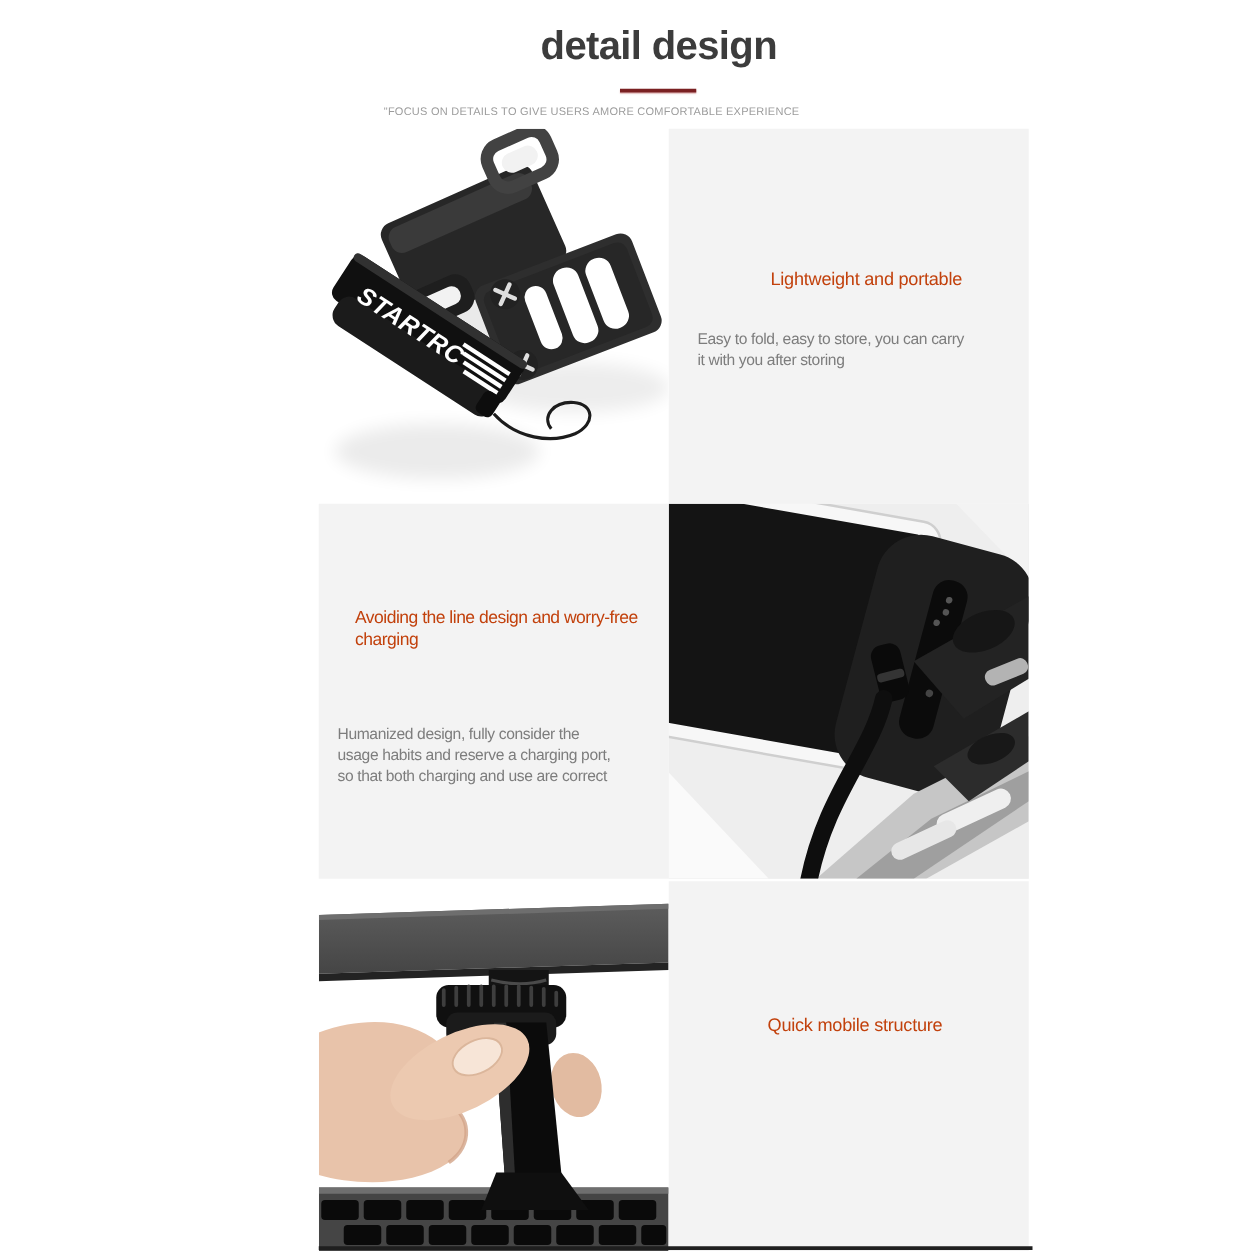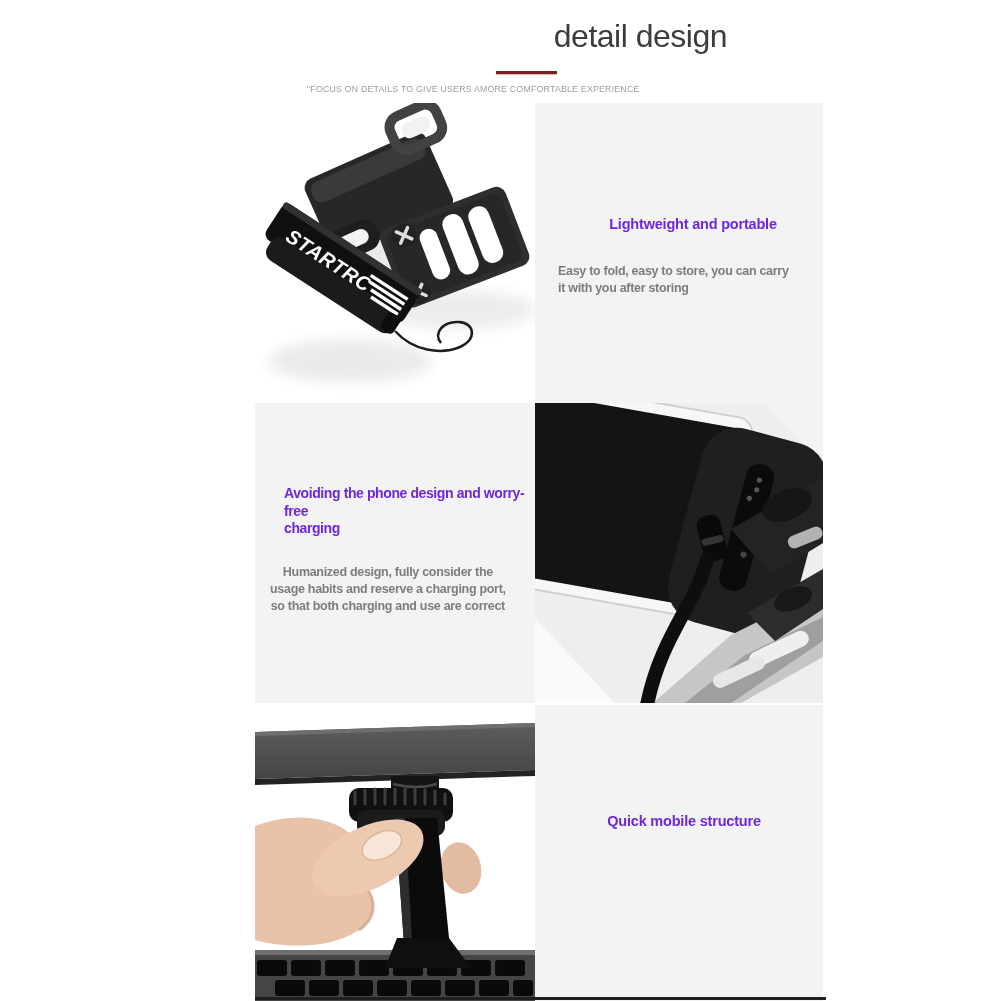--- a/index.html
+++ b/index.html
@@ -1,39 +1,39 @@
 <!DOCTYPE html>
 <html><head>
 <meta charset="utf-8">
 <style>
   html,body{margin:0;padding:0;background:#fff;}
   .page{position:relative;width:1001px;height:1001px;background:#ffffff;overflow:hidden;
         font-family:"Liberation Sans",sans-serif;}
-  .title{position:absolute;top:18px;left:327px;width:400px;text-align:right;
-         font-size:32px;font-weight:400;color:#3c3c3c;letter-spacing:-0.5px;}
+  .title{position:absolute;top:18px;left:327px;width:400px;text-align:center;
+         font-size:32px;font-weight:700;color:#3c3c3c;letter-spacing:-0.5px;}
   .title-underline{position:absolute;top:71px;left:496px;width:61px;height:3px;
          background:#7a2022;box-shadow:0 1px 1px rgba(196,112,112,0.55);}
   .subtitle{position:absolute;top:84px;left:307px;font-size:8.8px;color:#9c9c9c;
          letter-spacing:0.2px;white-space:nowrap;}
   .photo{position:absolute;overflow:hidden;}
   .photo svg{display:block;}
   .panel{position:absolute;background:#f3f3f3;}
-  .panel h2{margin:0;position:absolute;font-weight:700;color:#6d28d9;
+  .panel h2{margin:0;position:absolute;font-weight:400;color:#c2410c;
          font-size:14.5px;letter-spacing:-0.2px;white-space:pre-line;}
   .panel p{margin:0;position:absolute;font-size:12.5px;letter-spacing:-0.3px;
-         color:#7d7d7d;line-height:17px;white-space:pre-line;font-weight:bold;}
+         color:#7d7d7d;line-height:17px;white-space:pre-line;}
   
   #s1-photo{left:255px;top:103px;width:280px;height:300px;background:#fff;}
   #s1-panel{left:535px;top:103px;width:288px;height:300px;}
   #s1-panel h2{top:113px;left:14px;width:100%;text-align:center;}
   #s1-panel p{top:160px;left:23px;}
   
   #s2-panel{left:255px;top:403px;width:280px;height:300px;}
   #s2-panel h2{top:82px;left:29px;font-size:14px;letter-spacing:-0.4px;line-height:17.5px;}
-  #s2-panel p{top:161px;left:15px;text-align:center;}
+  #s2-panel p{top:176px;left:15px;}
   #s2-photo{left:535px;top:403px;width:288px;height:300px;background:#eee;}
   
   #s3-photo{left:255px;top:706px;width:280px;height:295px;background:#fff;}
   #s3-panel{left:535px;top:705px;width:288px;height:296px;}
   #s3-panel h2{top:108px;left:5px;width:100%;text-align:center;}
   #s3-panel p{top:153px;left:9px;}
   .bottom-rule{position:absolute;left:255px;top:997px;width:571px;height:3px;background:#1f1f1f;}
 </style>
 </head>
 <body>
@@ -94,21 +94,21 @@
       <rect x="128" y="210" width="15" height="20" rx="5" fill="#0d0d0d" transform="rotate(33 135 220)"></rect>
     </svg>
   </div>
   <div class="panel" id="s1-panel">
     <h2>Lightweight and portable</h2>
     <p>Easy to fold, easy to store, you can carry
  it with you after storing</p>
   </div>
 
   <div class="panel" id="s2-panel">
-    <h2>Avoiding the phone design and worry-free
+    <h2>Avoiding the line design and worry-free
 charging</h2>
     <p>Humanized design, fully consider the
 usage habits and reserve a charging port,
 so that both charging and use are correct</p>
   </div>
   <div class="photo" id="s2-photo">
     <svg viewBox="0 0 288 300" width="288" height="300">
       <rect width="288" height="300" fill="#eeeeee"></rect>
       <polygon points="0,215 80,300 0,300" fill="#fafafa"></polygon>
       <polygon points="230,0 288,0 288,60" fill="#f3f3f3"></polygon>

